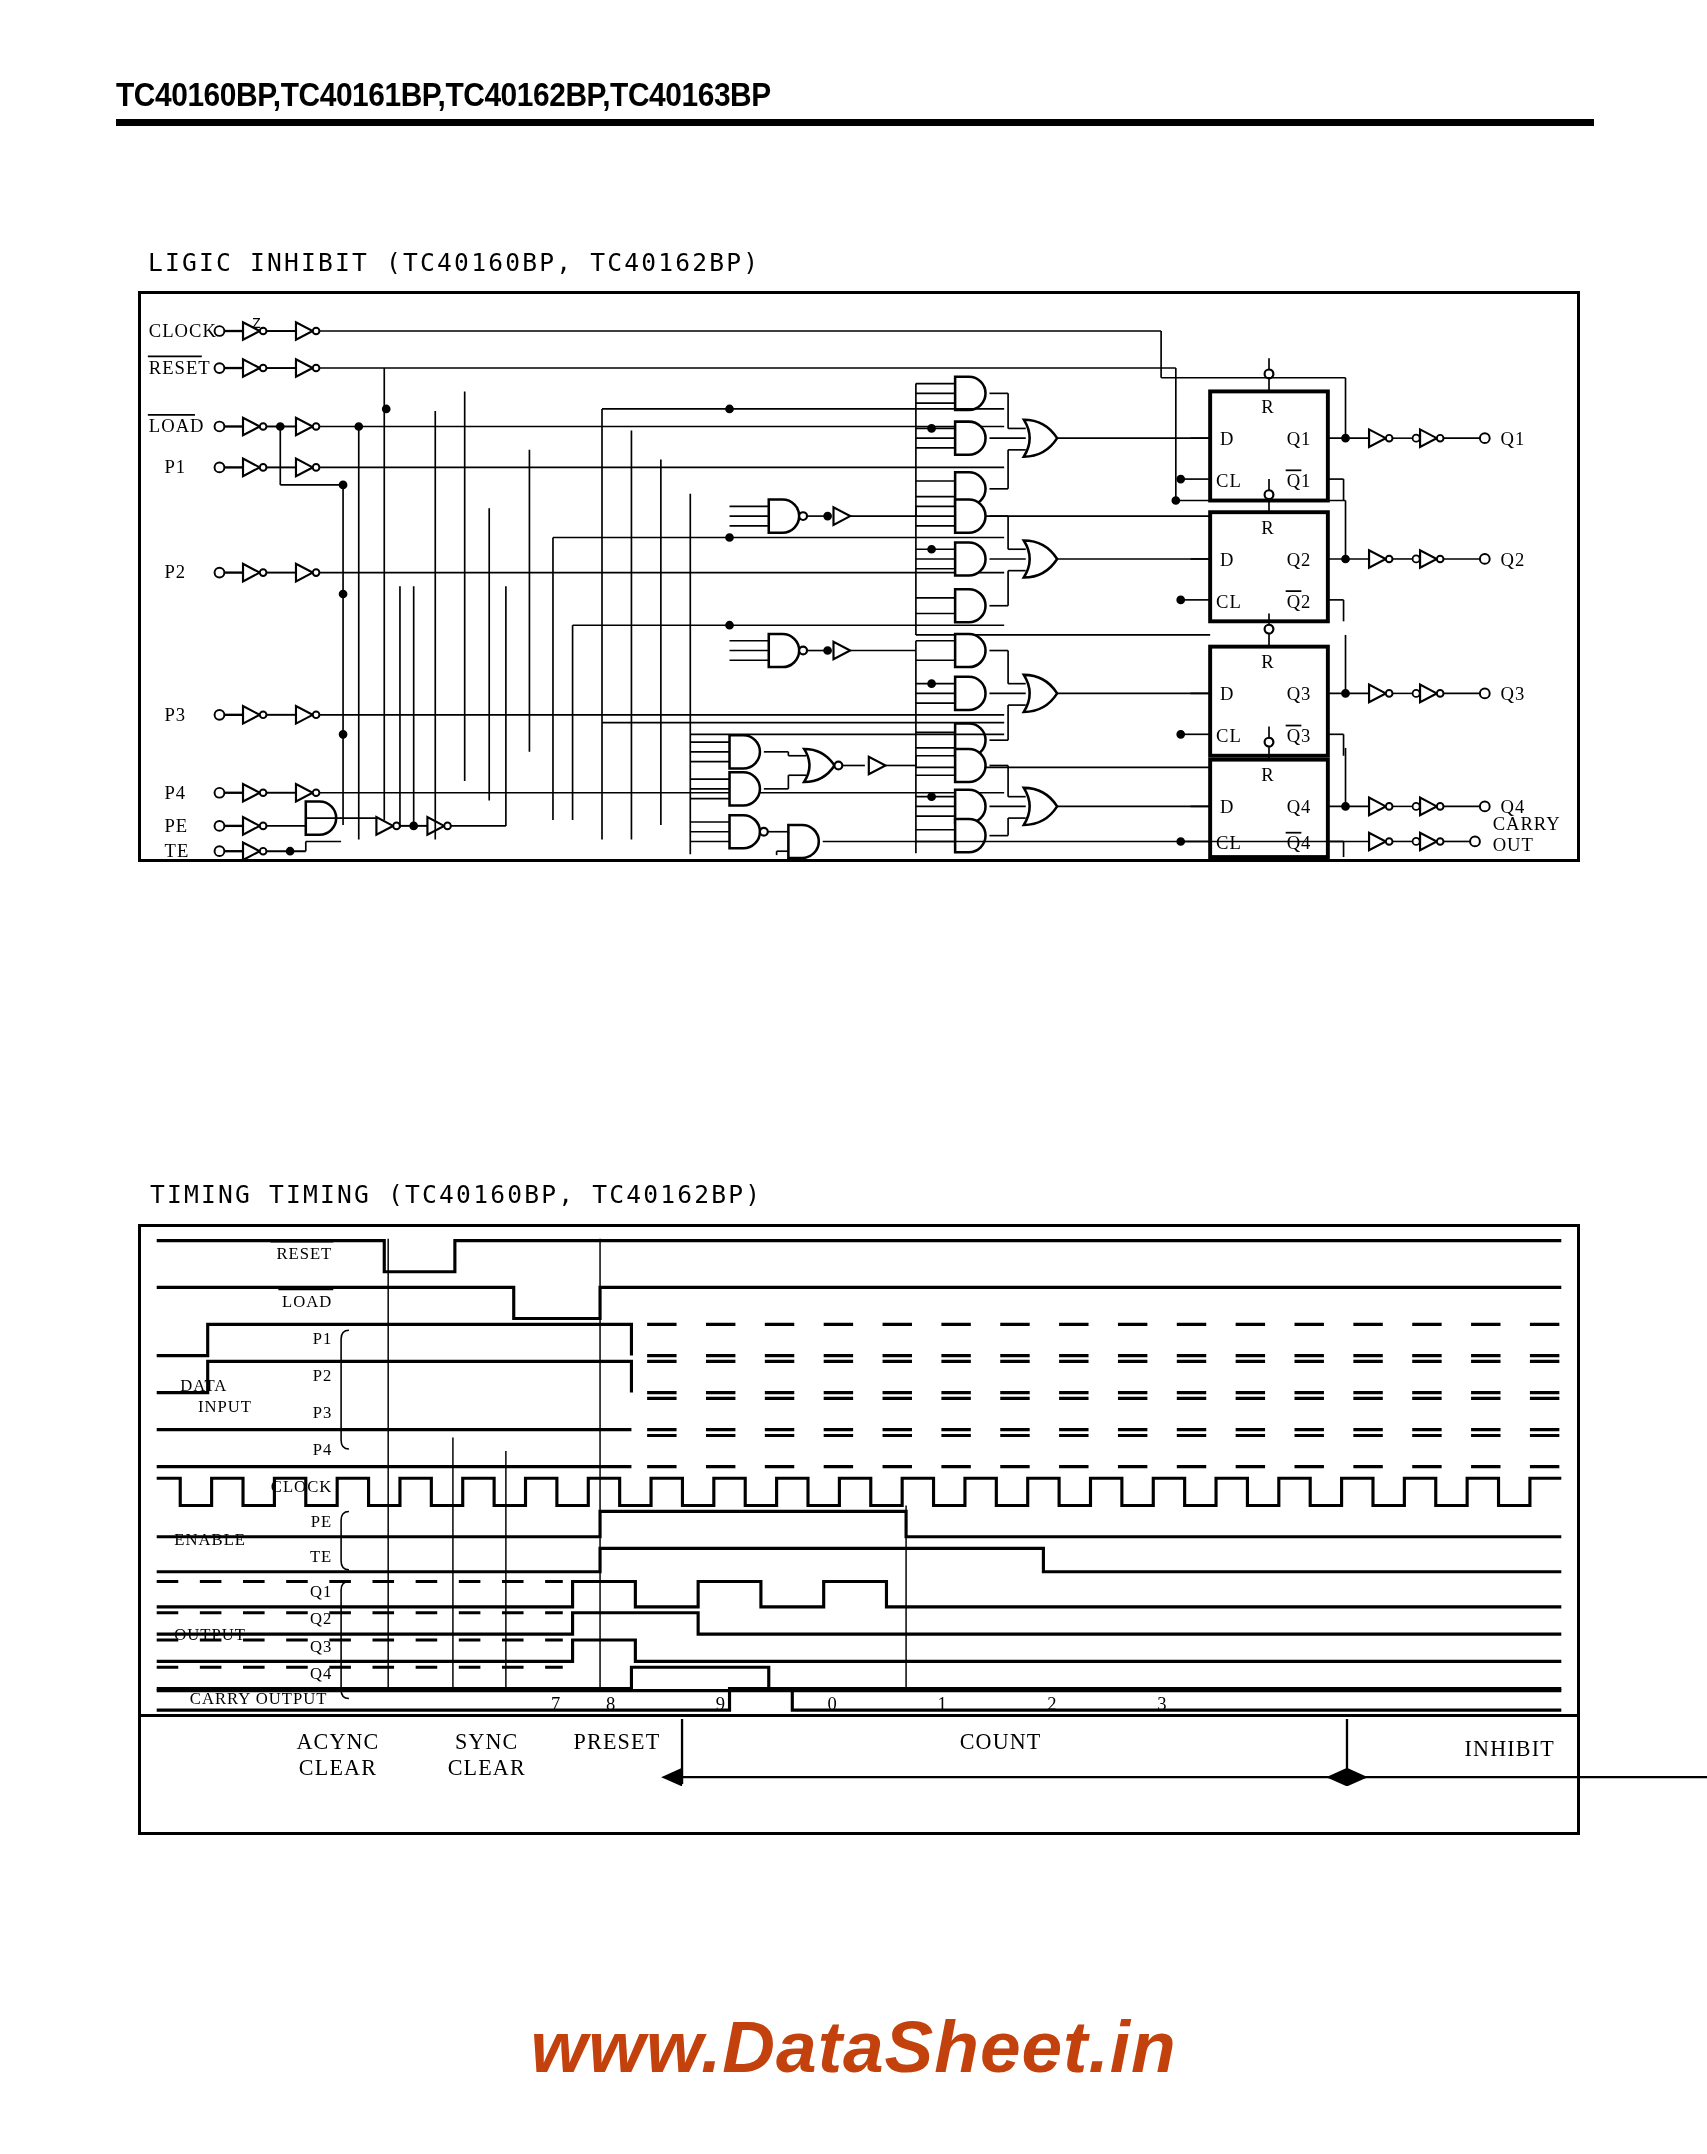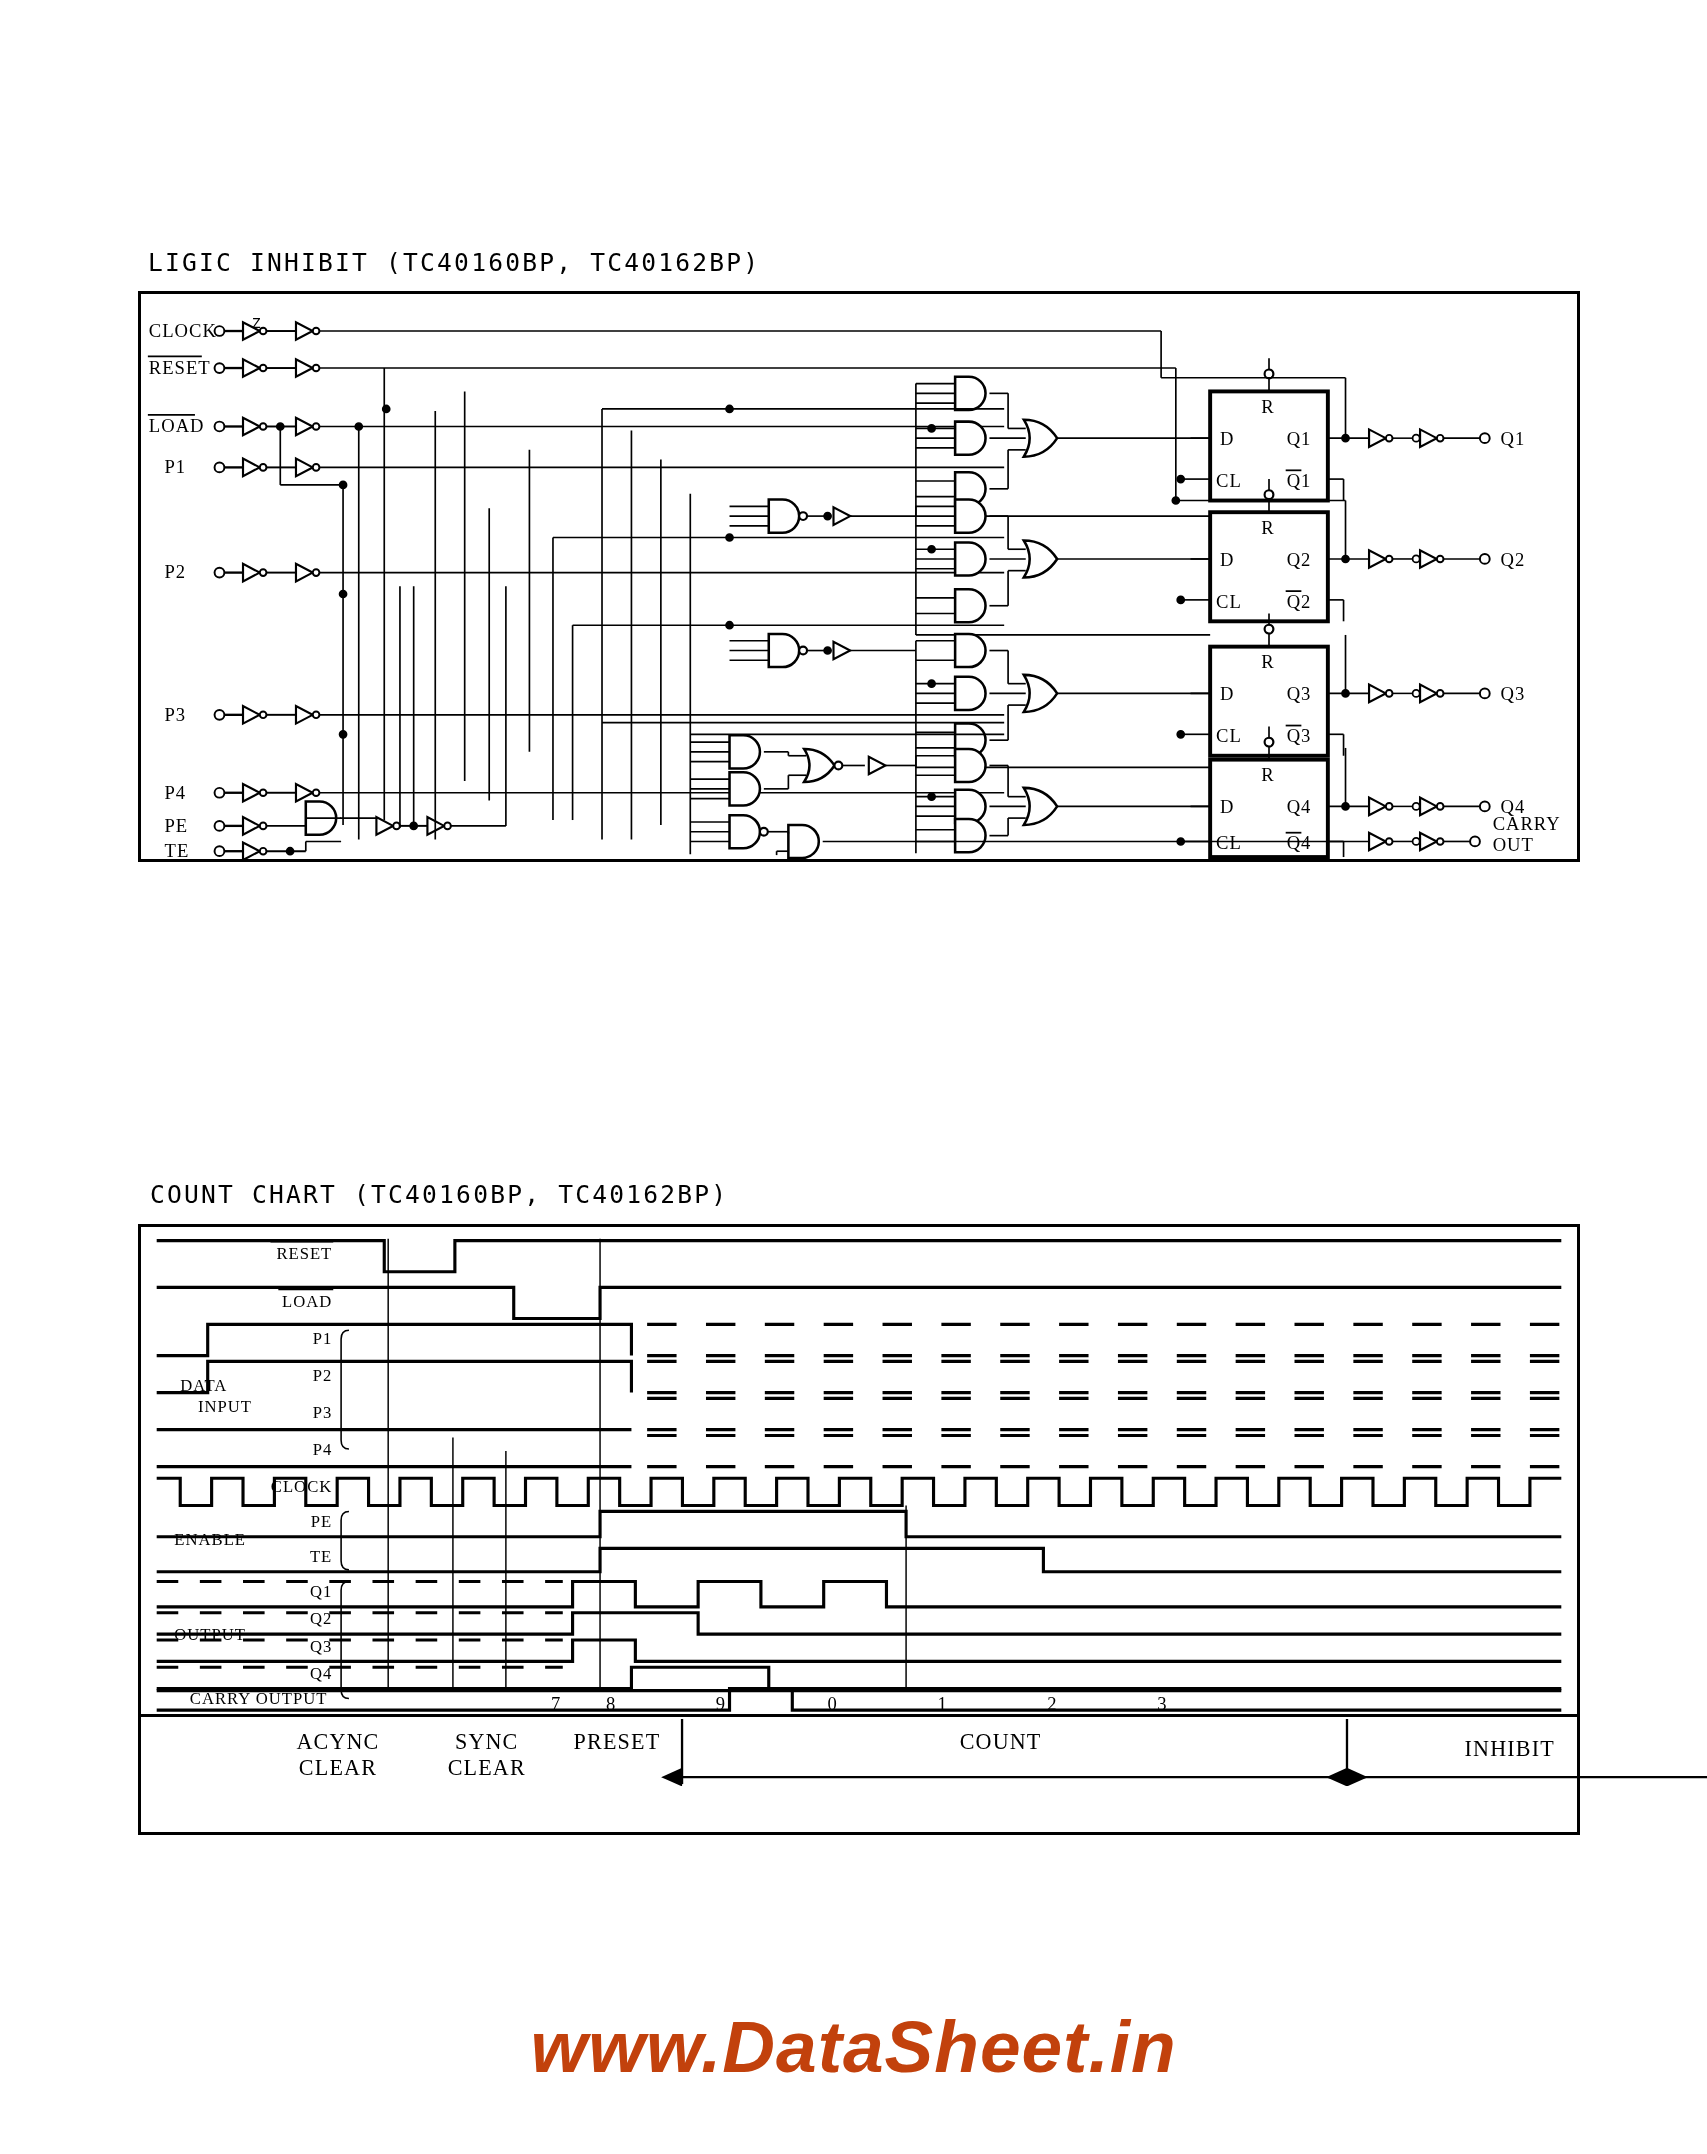--- a/index.html
+++ b/index.html
@@ -46,20 +46,24 @@
     letter-spacing:1px;
     color:#2e5a88;
     white-space:nowrap;
   }
 </style>
 </head>
 <body>
 
 <div class="page">
 
+  <div id="header-block">
+    <div id="part-title">TC40160BP,TC40161BP,TC40162BP,TC40163BP</div>
+    <div id="header-rule"></div>
+  </div>
 
   <div class="section-caption" id="logic-caption">LIGIC INHIBIT  (TC40160BP, TC40162BP)</div>
 
   <div class="panel" id="logic-panel">
     <svg viewBox="0 0 1464 580" preserveAspectRatio="none">
       <defs>
         <g id="inv">
           <polygon points="0,-9 0,9 17,0" fill="#fff" stroke="#000" stroke-width="2.2"></polygon>
           <circle cx="20.5" cy="0" r="3.4" fill="#fff" stroke="#000" stroke-width="2"></circle>
         </g>
@@ -610,21 +614,21 @@
         <text x="1168" y="570">Q4</text>
         <line x1="1167" y1="553" x2="1183" y2="553" stroke="#000" stroke-width="1.8"></line>
         <text x="1386" y="533">Q4</text>
 
         <text x="1378" y="550">CARRY</text>
         <text x="1378" y="572">OUT</text>
       </g>
     </svg>
   </div>
 
-  <div class="section-caption" id="timing-caption">COUNT CHART  (TC40160BP, TC40162BP)</div>
+  <div class="section-caption" id="timing-caption">TIMING TIMING  (TC40160BP, TC40162BP)</div>
 
   <div class="panel" id="timing-panel">
     <svg viewBox="0 0 1464 500" preserveAspectRatio="none">
       <defs>
         <marker id="arrL" markerWidth="10" markerHeight="8" refX="9" refY="4" orient="auto">
           <polygon points="9,0 9,8 0,4" fill="#000"></polygon>
         </marker>
         <marker id="arrR" markerWidth="10" markerHeight="8" refX="1" refY="4" orient="auto">
           <polygon points="1,0 1,8 10,4" fill="#000"></polygon>
         </marker>

